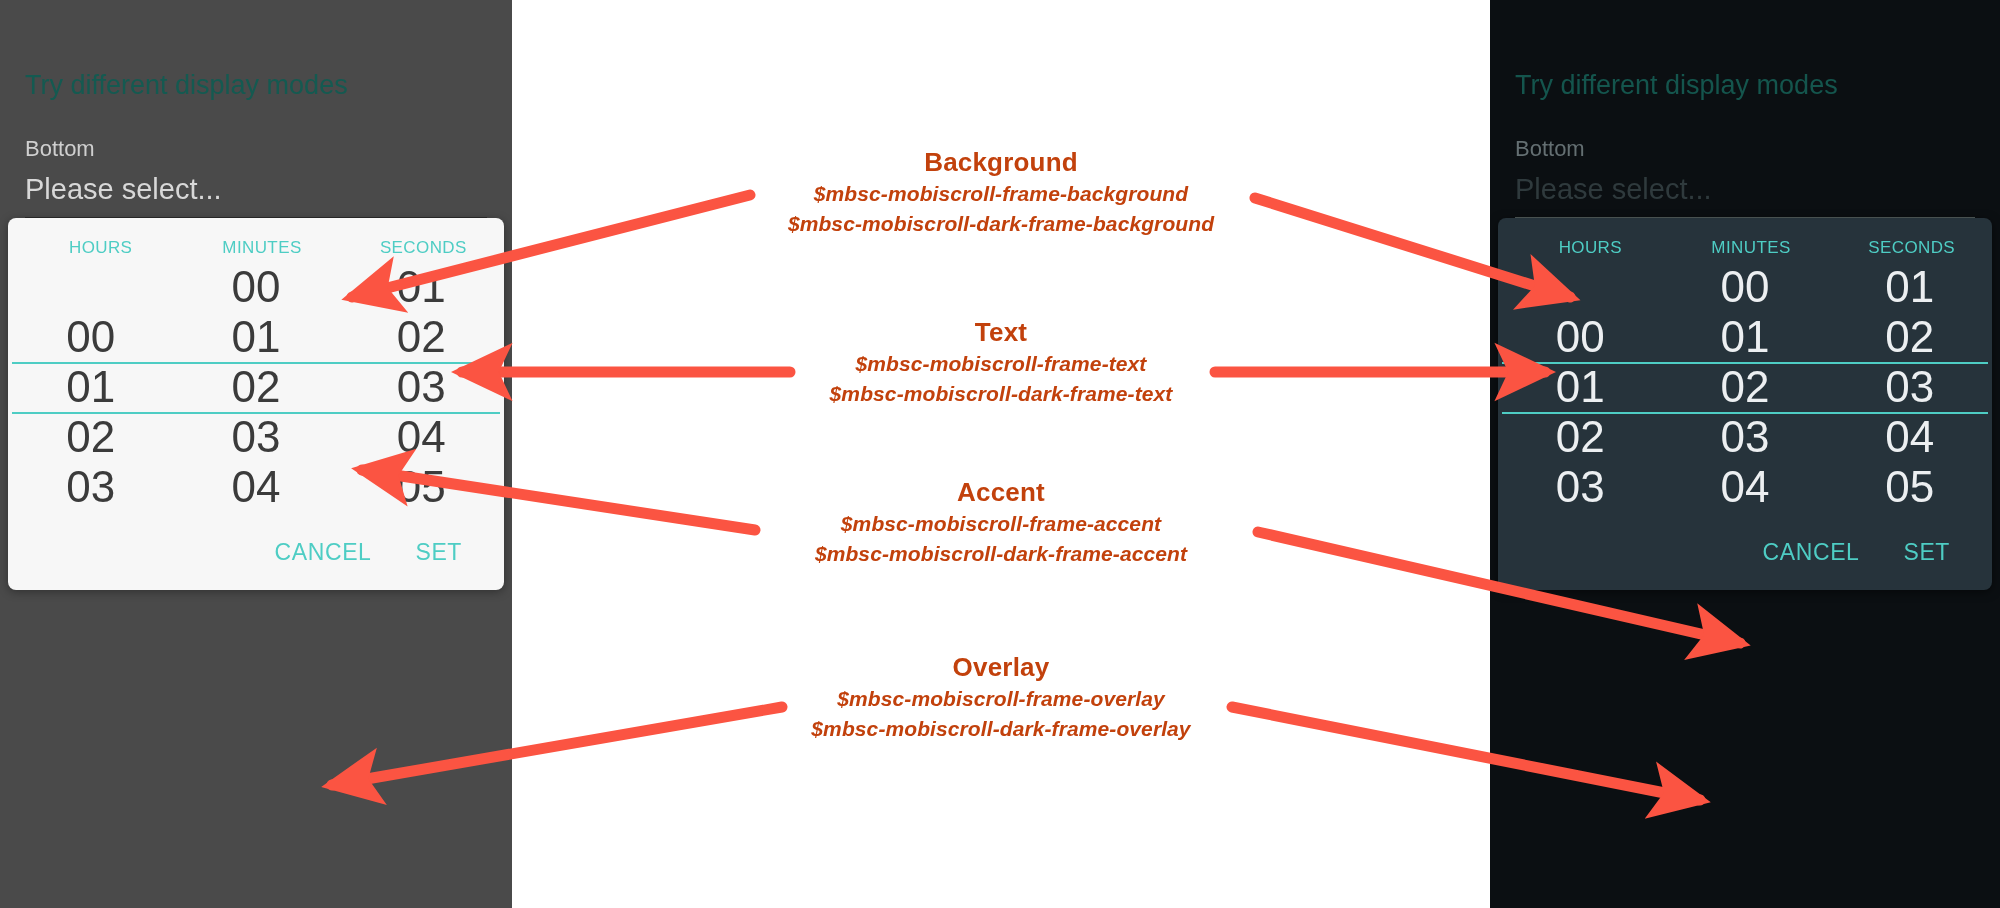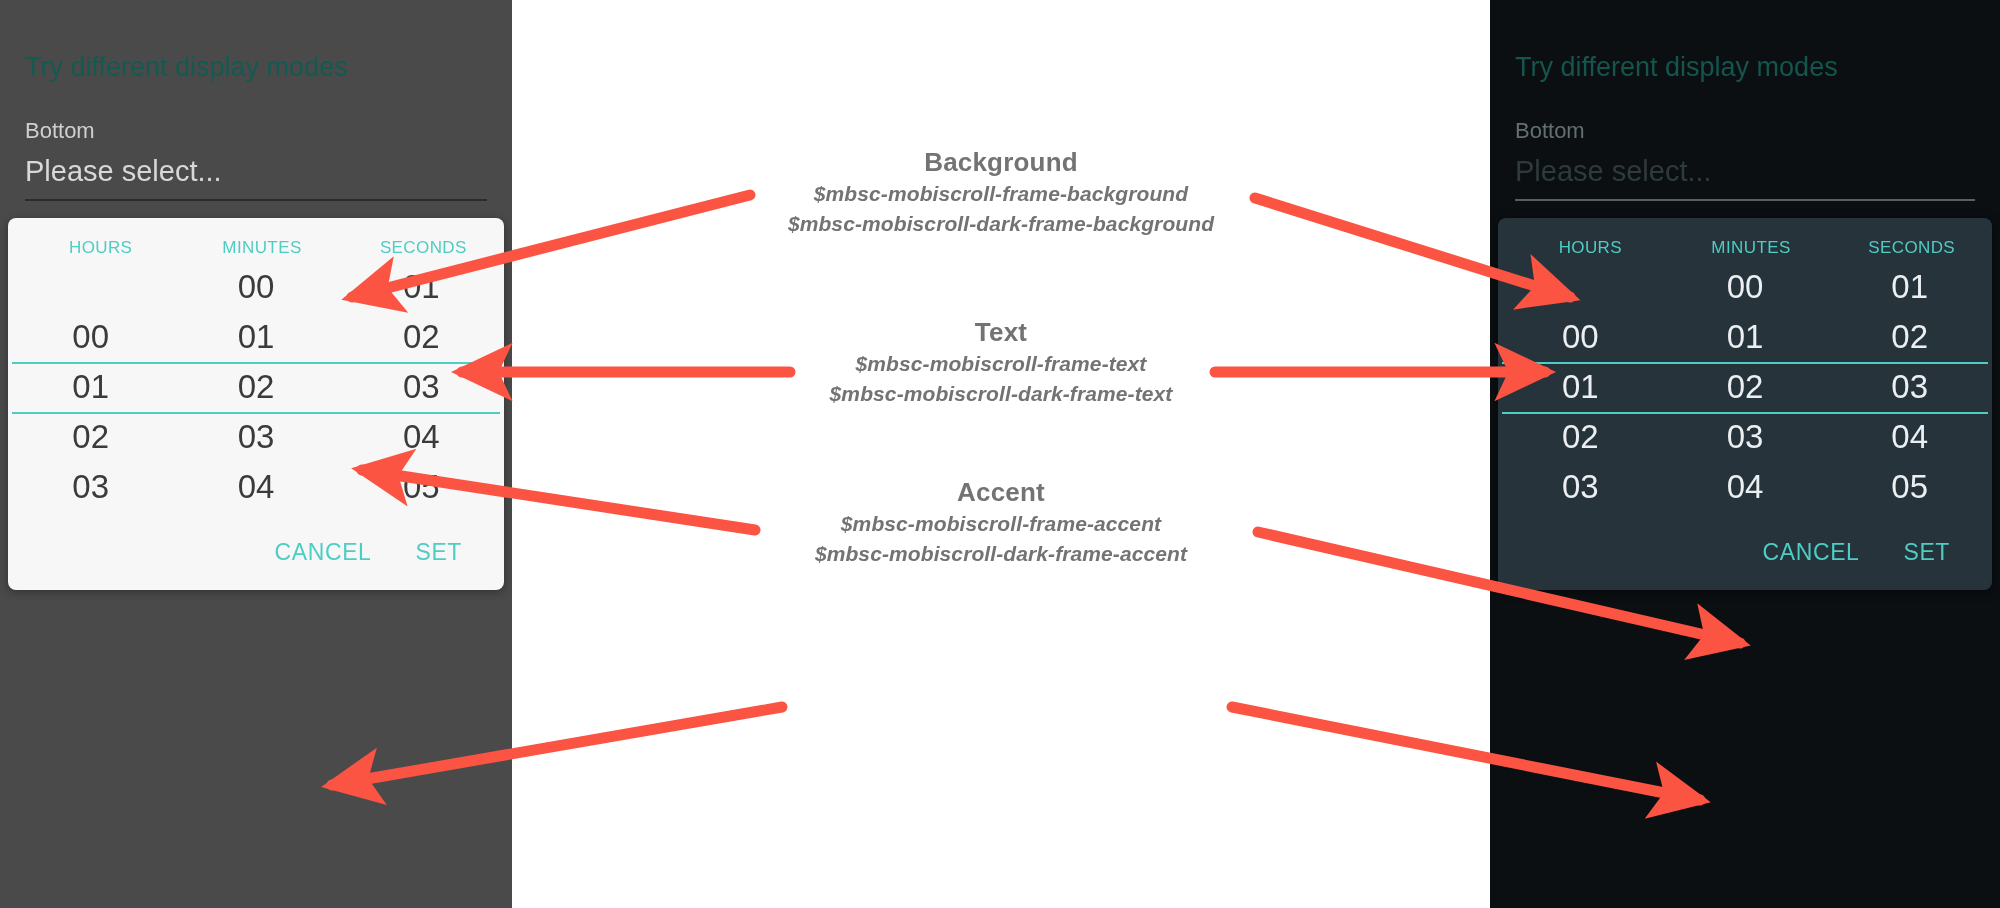--- a/index.html
+++ b/index.html
@@ -17,21 +17,21 @@
   .panel { position: absolute; top: 0; height: 908px; overflow: hidden; }
   .panel-light { left: 0; width: 512px; background: #4a4a4a; }
   .panel-dark  { left: 1490px; width: 510px; background: #0b0f12; }
   .panel-center{ left: 512px; width: 978px; background: #ffffff; }
 
   
   .demo-head { padding: 0 25px; }
   .demo-title {
     font-size: 27px;
     line-height: 34px;
-    padding-top: 50px;
+    padding-top: 68px;
   }
   .panel-light .demo-title { color: #145a51; }
   .panel-dark  .demo-title { color: #14554d; }
 
   .field-label {
     font-size: 22px;
     margin-top: 34px;
   }
   .panel-light .field-label { color: #cfcfcf; }
   .panel-dark  .field-label { color: #646f72; }
@@ -79,21 +79,21 @@
   .wheels {
     display: flex;
     position: relative;
     height: 268px;
   }
   .wheel { flex: 1 1 0; position: relative; }
   .wheel .cell {
     height: 50px;
     line-height: 50px;
     text-align: center;
-    font-size: 33px;
+    font-size: 44px;
     font-weight: 300;
   }
   .panel-light .wheel .cell { color: #3b3b3b; }
   .panel-dark  .wheel .cell { color: #eceff1; }
 
   .wheel .cell.blank { color: transparent; }
 
   
   .sel-line {
     position: absolute;
@@ -119,21 +119,21 @@
     letter-spacing: .6px;
     color: #4ecdc4;
     cursor: pointer;
   }
 
   
   .ann {
     position: absolute;
     width: 978px;
     text-align: center;
-    color: #737373;
+    color: #c2410c;
   }
   .ann .ann-title {
     font-size: 26px;
     font-weight: bold;
     line-height: 34px;
     letter-spacing: .2px;
   }
   .ann .ann-var {
     font-size: 21px;
     font-weight: bold;
@@ -169,20 +169,25 @@
     <div class="ann ann-text">
       <div class="ann-title">Text</div>
       <div class="ann-var">$mbsc-mobiscroll-frame-text</div>
       <div class="ann-var">$mbsc-mobiscroll-dark-frame-text</div>
     </div>
     <div class="ann ann-accent">
       <div class="ann-title">Accent</div>
       <div class="ann-var">$mbsc-mobiscroll-frame-accent</div>
       <div class="ann-var">$mbsc-mobiscroll-dark-frame-accent</div>
     </div>
+    <div class="ann ann-overlay">
+      <div class="ann-title">Overlay</div>
+      <div class="ann-var">$mbsc-mobiscroll-frame-overlay</div>
+      <div class="ann-var">$mbsc-mobiscroll-dark-frame-overlay</div>
+    </div>
   </div>
 
   <div class="panel panel-light">
     <div class="demo-head">
       <div class="demo-title">Try different display modes</div>
       <div class="field-label">Bottom</div>
       <div class="field-value">Please select...</div>
       <div class="field-rule"></div>
     </div>
 

